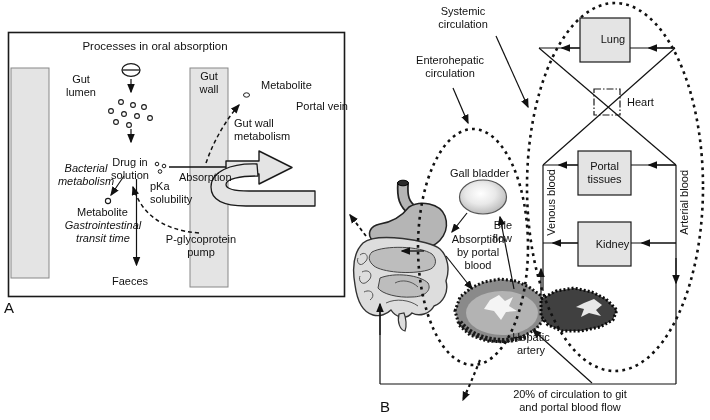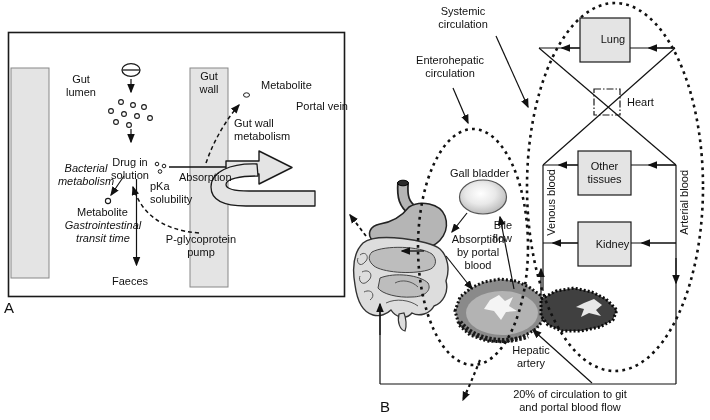--- a/index.html
+++ b/index.html
@@ -150,20 +150,21 @@
     </g>
 
     <g fill="#e4e4e4" stroke="#1a1a1a" stroke-width="1.2">
       <rect x="580" y="18" width="50" height="44"></rect>
       <rect x="578" y="151" width="53" height="44"></rect>
       <rect x="578" y="222" width="53" height="44"></rect>
     </g>
   </g>
 </svg>
 
+<div class="lbl title c" style="left:55px; top:40px; width:200px;">Processes in oral absorption</div>
 <div class="lbl c" style="left:51px; top:73px; width:60px;">Gut
 lumen</div>
 <div class="lbl c" style="left:190px; top:70px; width:38px;">Gut
 wall</div>
 <div class="lbl c" style="left:100px; top:156px; width:60px;">Drug in
 solution</div>
 <div class="lbl" style="left:179px; top:171px;">Absorption</div>
 <div class="lbl" style="left:261px; top:79px;">Metabolite</div>
 <div class="lbl" style="left:279px; top:100px;padding-left:17px;">Portal vein</div>
 <div class="lbl" style="left:234px; top:117px;">Gut wall
@@ -180,29 +181,29 @@
 <div class="lbl" style="left:112px; top:275px;">Faeces</div>
 <div class="lbl panel-letter" style="left:4px; top:299px;">A</div>
 
 <div class="lbl c" style="left:423px; top:5px; width:80px;">Systemic
 circulation</div>
 <div class="lbl c" style="left:402px; top:54px; width:96px;">Enterohepatic
 circulation</div>
 <div class="lbl" style="left:450px; top:167px;">Gall bladder</div>
 <div class="lbl c" style="left:580px; top:33px; width:50px;padding-left:8px;">Lung</div>
 <div class="lbl" style="left:627px; top:96px;">Heart</div>
-<div class="lbl c" style="left:578px; top:160px; width:53px;">Other
+<div class="lbl c" style="left:578px; top:160px; width:53px;">Portal
 tissues</div>
 <div class="lbl c" style="left:578px; top:238px; width:53px;padding-left:8px;">Kidney</div>
 <div class="lbl c rot" style="left:506px; top:196px; width:90px;">Venous blood</div>
 <div class="lbl c rot" style="left:639px; top:196px; width:90px;">Arterial blood</div>
 <div class="lbl c" style="left:476px; top:219px; width:36px;text-align:right;">Bile
 flow</div>
 <div class="lbl c" style="left:444px; top:233px; width:68px;">Absorption
 by portal
 blood</div>
-<div class="lbl c" style="left:500px; top:344px; width:62px;">Hepatic
+<div class="lbl c" style="left:500px; top:331px; width:62px;">Hepatic
 artery</div>
 <div class="lbl c" style="left:470px; top:388px; width:200px;">20% of circulation to git
 and portal blood flow</div>
 <div class="lbl panel-letter" style="left:380px; top:398px;">B</div>
 
 </div>
 
 </body></html>

